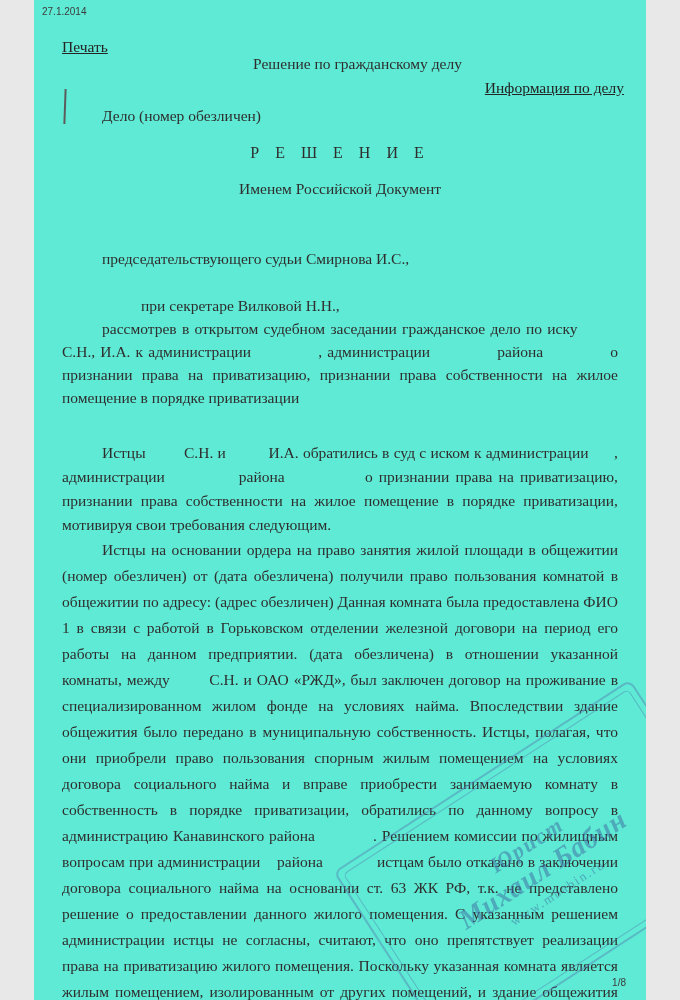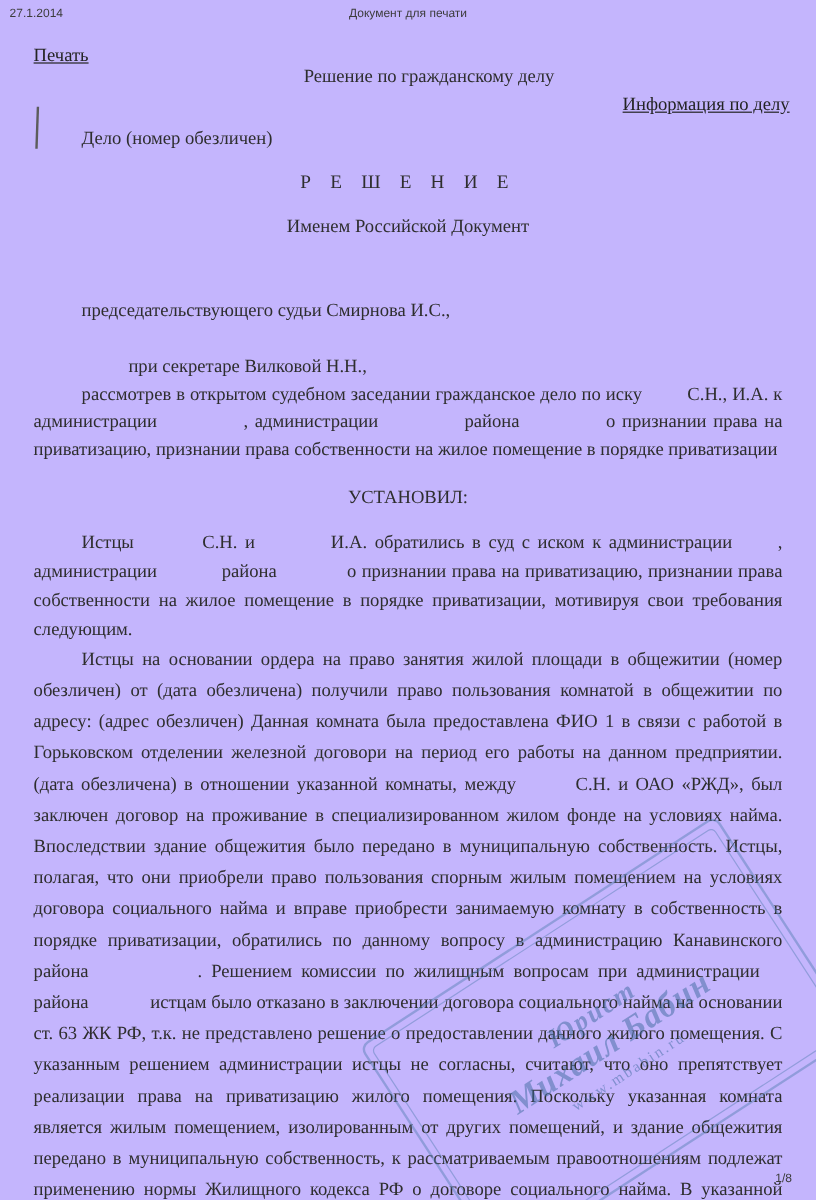--- a/index.html
+++ b/index.html
@@ -1,21 +1,21 @@
 <!DOCTYPE html>
 <html><head>
 <meta charset="utf-8">
 <style>
   html, body { margin: 0; padding: 0; background: #e8e8e8; }
   .page {
     position: relative;
-    width: 680px;
+    width: 612px;
     height: 1000px;
     margin: 0 auto;
-    background: #c4b5fd;
+    background: #5eead4;
     overflow: hidden;
     font-family: "Liberation Serif", serif;
     color: #2e2e2e;
   }
   .print-hdr {
     position: absolute;
     top: 6px;
     font-family: "Liberation Sans", sans-serif;
     font-size: 10px;
     color: #3c3c3c;
@@ -91,21 +91,20 @@
   .stamp-line1 { font-size: 22px; font-weight: bold; letter-spacing: 2px; }
   .stamp-line2 { font-size: 28px; font-weight: bold; letter-spacing: 1px; }
   .stamp-line3 { font-size: 13px; letter-spacing: 2px; margin-top: 4px; font-style: normal; }
 </style>
 </head>
 <body>
 
 <div class="page">
 
   <div class="print-hdr" id="hdr-date">27.1.2014</div>
-  <div class="print-hdr" id="hdr-title">Документ для печати</div>
 
   <a class="doc-link" id="print-link">Печать</a>
 
   <div id="subtitle">Решение по гражданскому делу</div>
 
   <a class="doc-link" id="info-link">Информация по делу</a>
 
   <div id="pen-mark"></div>
 
   <div id="heading">Р Е Ш Е Н И Е</div>
@@ -113,21 +112,20 @@
   <div id="case-line">Дело (номер обезличен)</div>
 
   <div id="subheading">Именем Российской Документ</div>
 
   <div class="intro-line" id="intro-judge">председательствующего судьи Смирнова И.С.,</div>
 
   <div class="intro-line" id="intro-secretary">при секретаре Вилковой Н.Н.,</div>
 
   <div class="para" id="para-claim">рассмотрев в открытом судебном заседании гражданское дело по иску&nbsp;&nbsp;&nbsp;&nbsp;&nbsp;&nbsp;&nbsp;&nbsp; С.Н., И.А. к администрации&nbsp;&nbsp;&nbsp;&nbsp;&nbsp;&nbsp;&nbsp;&nbsp;&nbsp;&nbsp;&nbsp;&nbsp; , администрации&nbsp;&nbsp;&nbsp;&nbsp;&nbsp;&nbsp;&nbsp;&nbsp;&nbsp;&nbsp;&nbsp;&nbsp; района&nbsp;&nbsp;&nbsp;&nbsp;&nbsp;&nbsp;&nbsp;&nbsp;&nbsp;&nbsp;&nbsp;&nbsp; о признании права на приватизацию, признании права собственности на жилое помещение в порядке приватизации</div>
 
-  <div id="ustanovil">УСТАНОВИЛ:</div>
 
   <div class="para" id="para-istcy">Истцы&nbsp;&nbsp;&nbsp;&nbsp;&nbsp;&nbsp;&nbsp;&nbsp; С.Н. и&nbsp;&nbsp;&nbsp;&nbsp;&nbsp;&nbsp;&nbsp;&nbsp;&nbsp; И.А. обратились в суд с иском к администрации&nbsp;&nbsp;&nbsp;&nbsp;&nbsp; , администрации&nbsp;&nbsp;&nbsp;&nbsp;&nbsp;&nbsp;&nbsp;&nbsp;&nbsp;&nbsp;&nbsp; района&nbsp;&nbsp;&nbsp;&nbsp;&nbsp;&nbsp;&nbsp;&nbsp;&nbsp;&nbsp;&nbsp;&nbsp; о признании права на приватизацию, признании права собственности на жилое помещение в порядке приватизации, мотивируя свои требования следующим.</div>
 
   <div class="para" id="para-main">Истцы на основании ордера на право занятия жилой площади в общежитии (номер обезличен) от (дата обезличена) получили право пользования комнатой в общежитии по адресу: (адрес обезличен) Данная комната была предоставлена ФИО 1 в связи с работой в Горьковском отделении железной договори на период его работы на данном предприятии. (дата обезличена) в отношении указанной комнаты, между&nbsp;&nbsp;&nbsp;&nbsp;&nbsp;&nbsp;&nbsp; С.Н. и ОАО «РЖД», был заключен договор на проживание в специализированном жилом фонде на условиях найма. Впоследствии здание общежития было передано в муниципальную собственность. Истцы, полагая, что они приобрели право пользования спорным жилым помещением на условиях договора социального найма и вправе приобрести занимаемую комнату в собственность в порядке приватизации, обратились по данному вопросу в администрацию Канавинского района&nbsp;&nbsp;&nbsp;&nbsp;&nbsp;&nbsp;&nbsp;&nbsp;&nbsp;&nbsp;&nbsp; . Решением комиссии по жилищным вопросам при администрации&nbsp;&nbsp;&nbsp; района&nbsp;&nbsp;&nbsp;&nbsp;&nbsp;&nbsp;&nbsp;&nbsp;&nbsp;&nbsp;&nbsp;&nbsp; истцам было отказано в заключении договора социального найма на основании ст. 63 ЖК РФ, т.к. не представлено решение о предоставлении данного жилого помещения. С указанным решением администрации истцы не согласны, считают, что оно препятствует реализации права на приватизацию жилого помещения. Поскольку указанная комната является жилым помещением, изолированным от других помещений, и здание общежития передано в муниципальную собственность, к рассматриваемым правоотношениям подлежат применению нормы Жилищного кодекса РФ о договоре социального найма. В указанной комнате зарегистрированы и проживают истцы с 1991 года, оплачивают коммунальные услуги, несут расходы по содержанию и ремонту жилого помещения. Истцы ранее в приватизации не участвовали.</div>
 
   <div id="page-num">1/8</div>
 
   <div class="stamp">
     <div class="stamp-inner">
       <div class="stamp-line1">Юрист</div>

